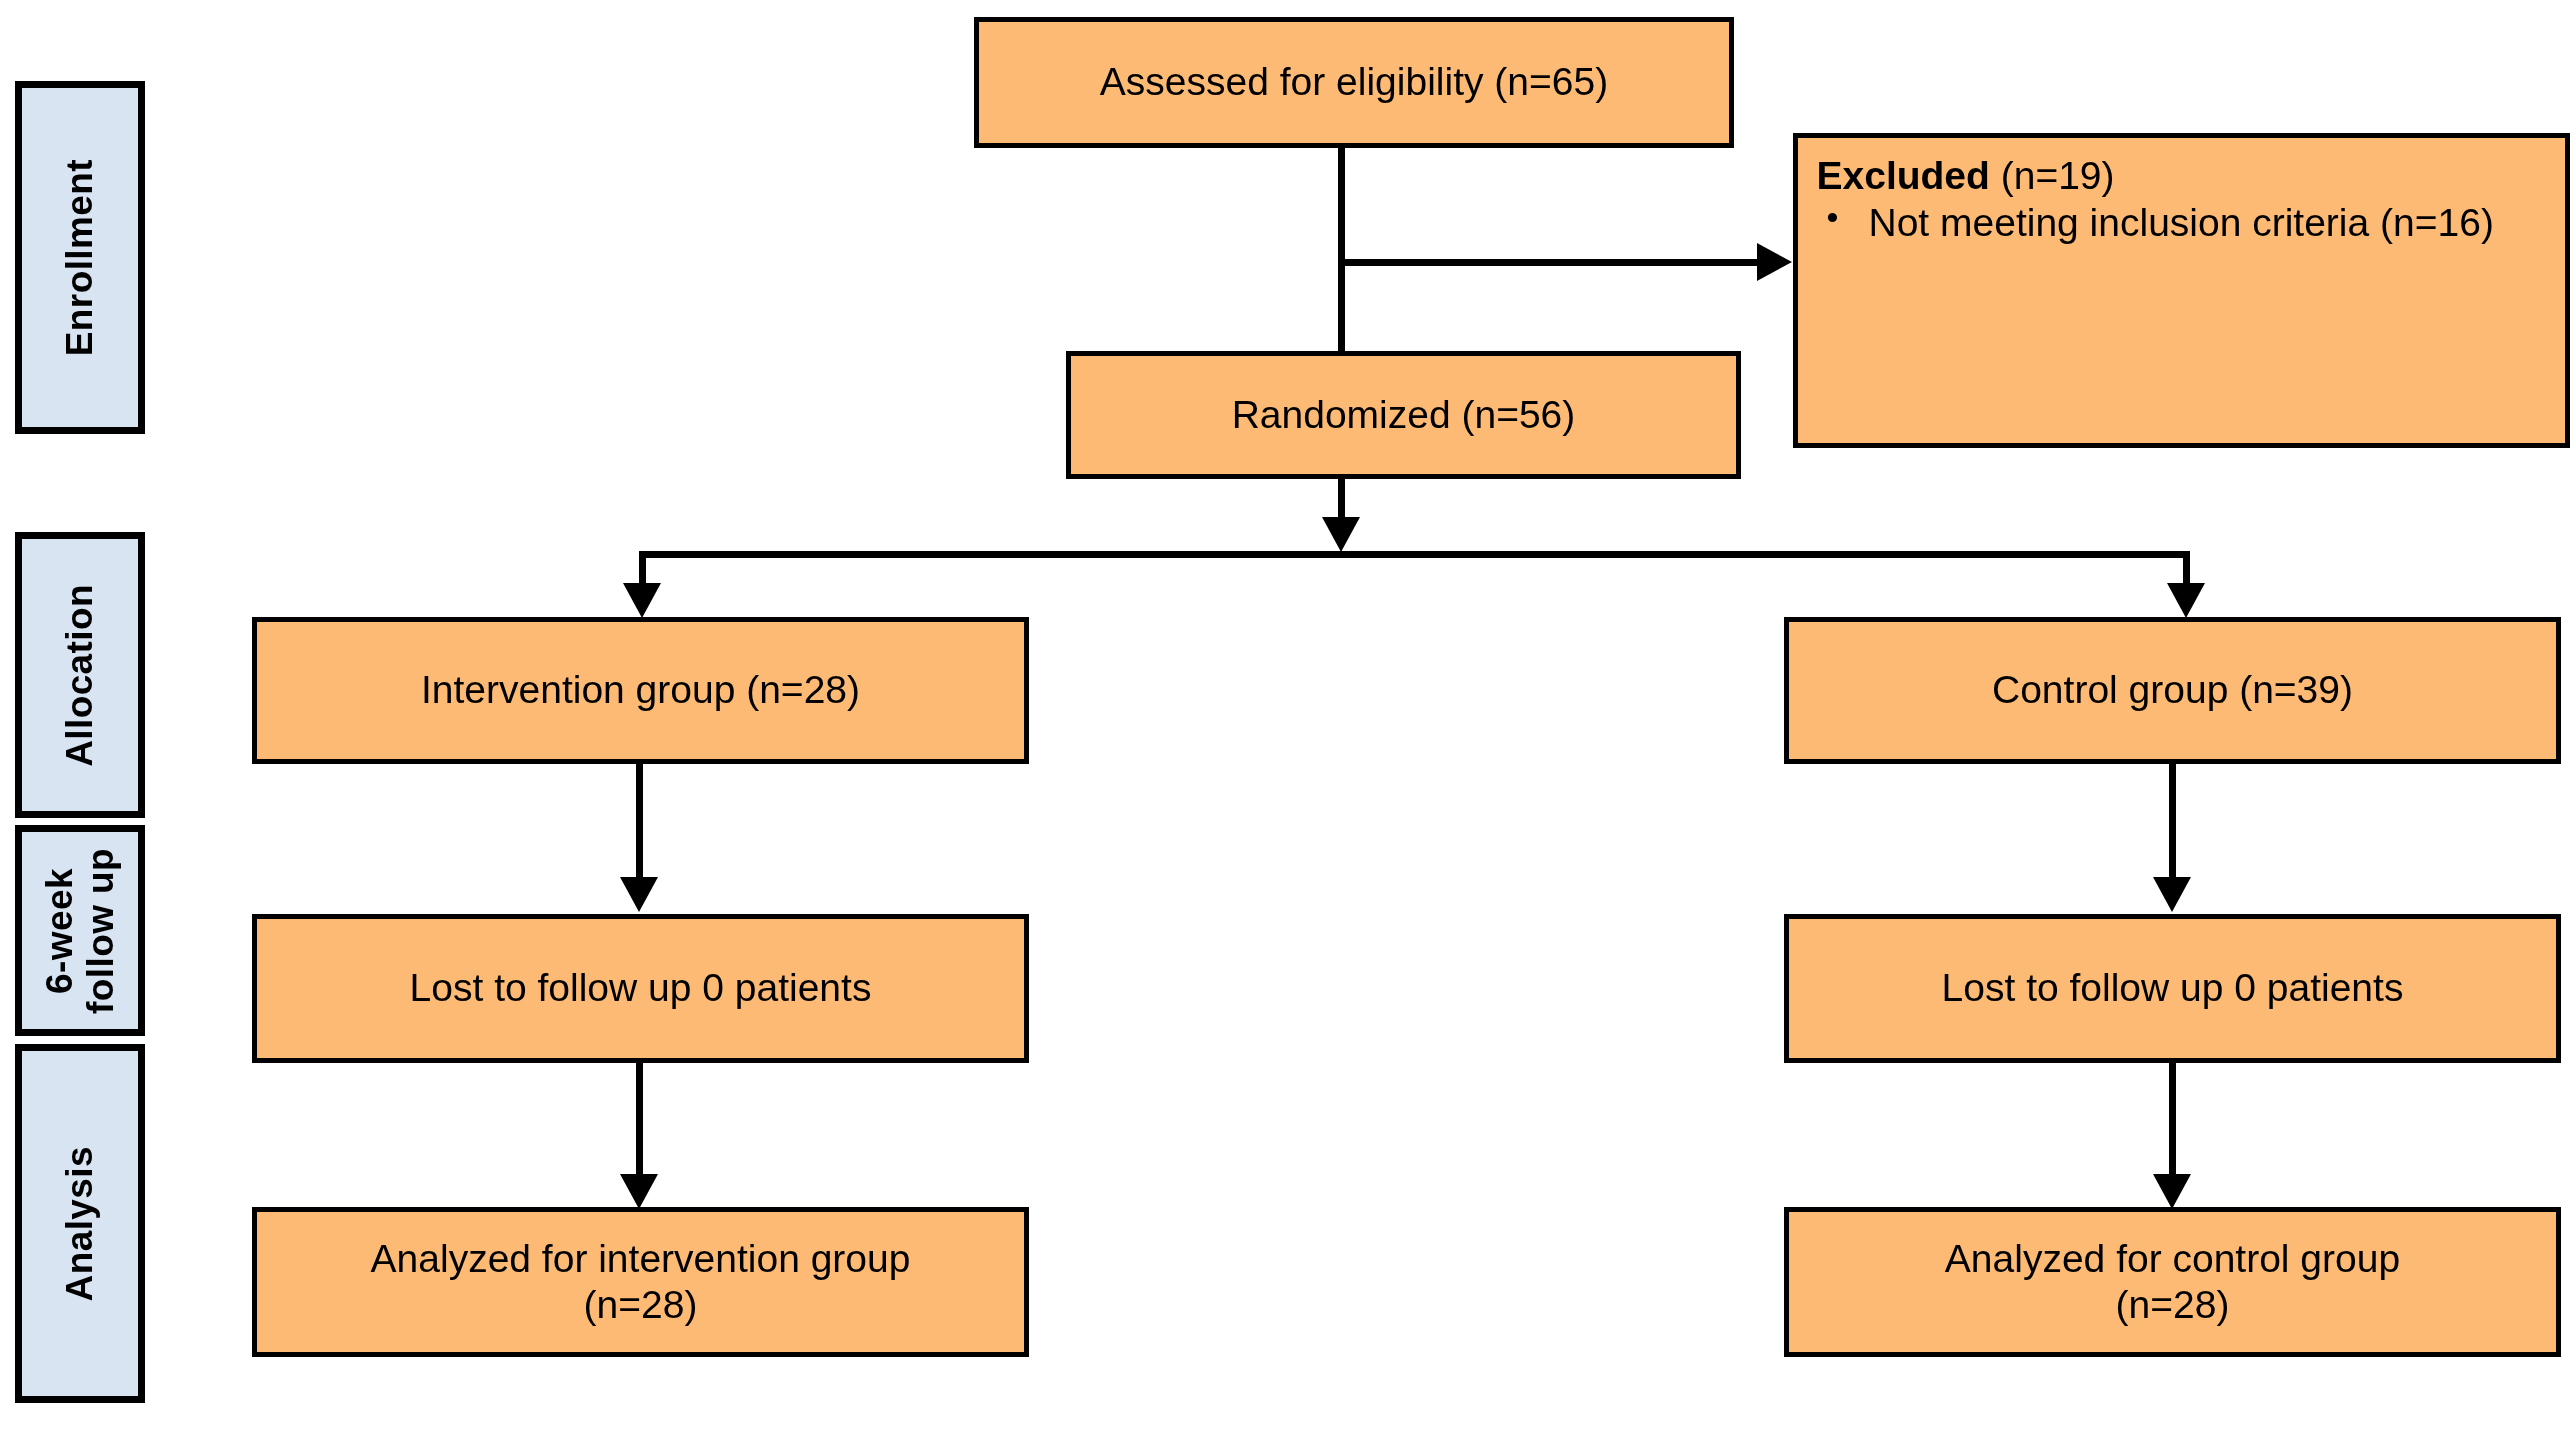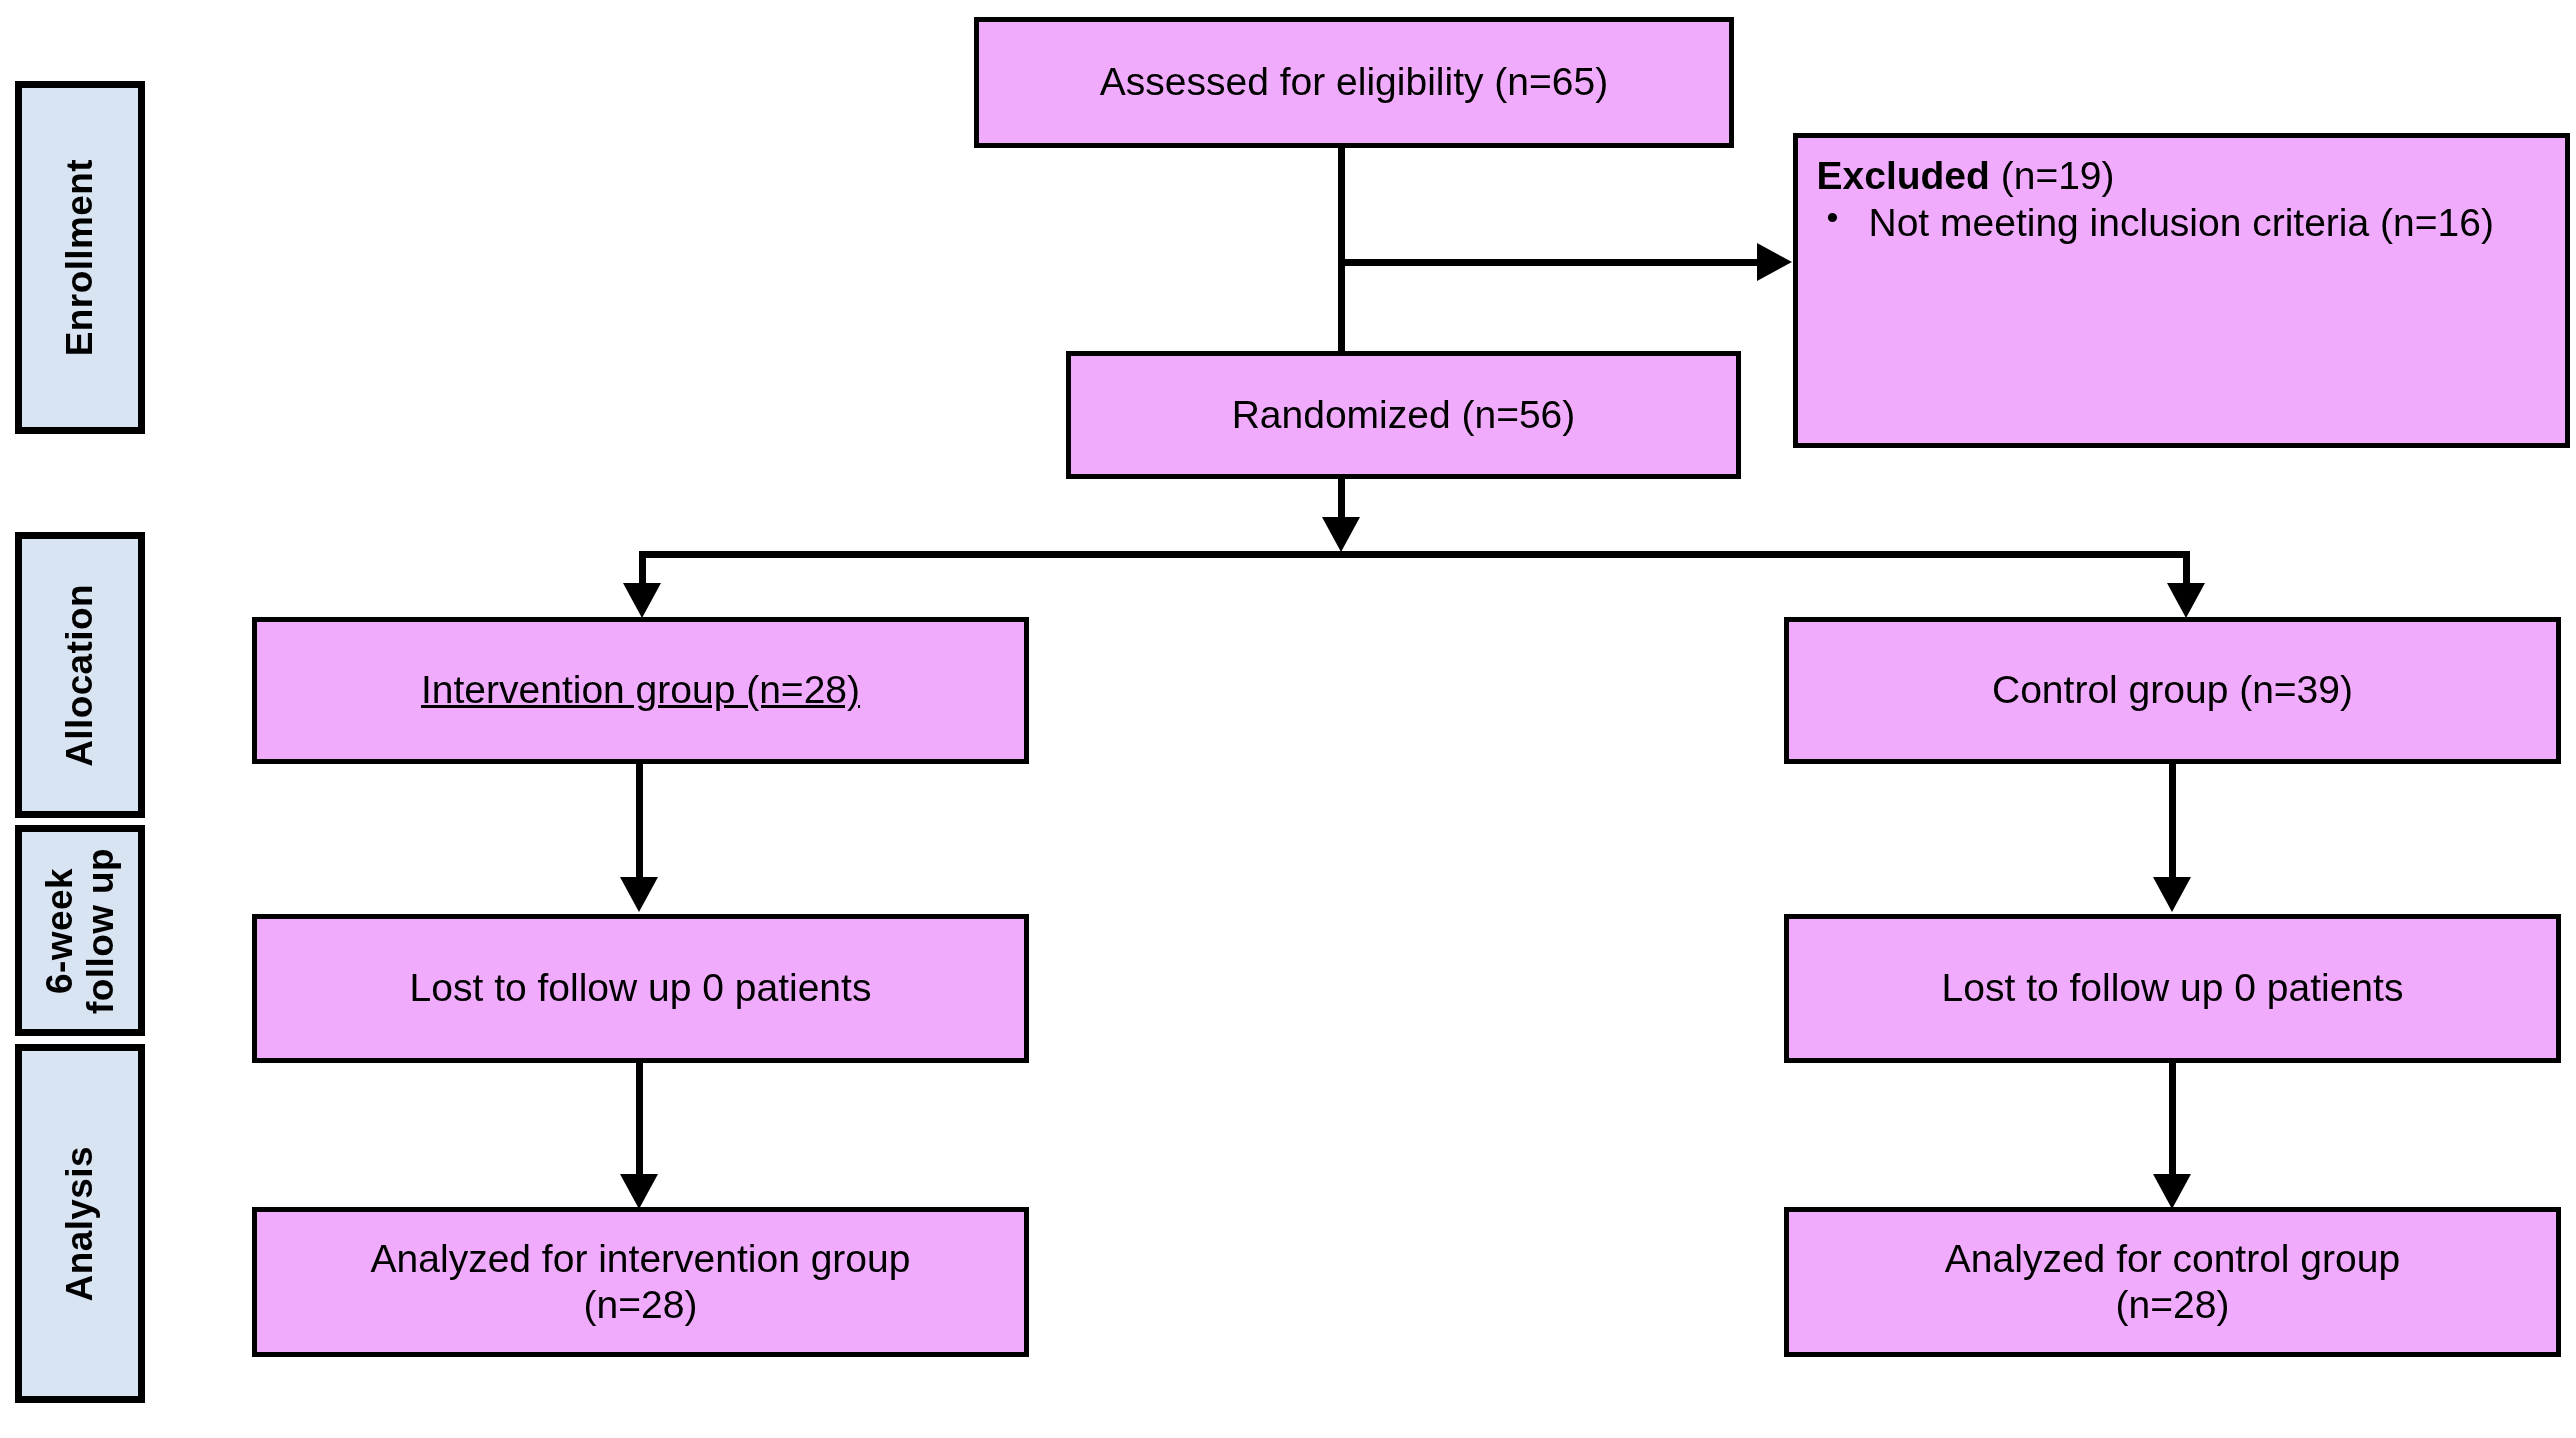--- a/index.html
+++ b/index.html
@@ -37,21 +37,21 @@
     line-height: 1.12;
     letter-spacing: 0.4px;
     text-align: center;
     white-space: pre;
   }
 
   
   .flow-box {
     position: absolute;
     box-sizing: border-box;
-    background: #f0abfc;
+    background: #fdba74;
     border: 5.9px solid #000000;
     display: flex;
     align-items: center;
     justify-content: center;
     padding: 5px 11.8px;
   }
   .flow-text {
     font-size: 39px;
     line-height: 1.18;
     text-align: center;
@@ -167,21 +167,21 @@
   <div class="arrow-down" style="left:1322px; top:517px;"></div>
 
   <div class="hline" style="left:639px; top:551px; width:1551px;"></div>
 
   <div class="vline" style="left:639px; top:551px; height:37px;"></div>
   <div class="arrow-down" style="left:623px; top:583px;"></div>
 
   <div class="vline" style="left:2183px; top:551px; height:37px;"></div>
   <div class="arrow-down" style="left:2167px; top:583px;"></div>
 
-  <div class="flow-box" style="left:252px; top:617px; width:777px; height:147px;text-decoration:underline;">
+  <div class="flow-box" style="left:252px; top:617px; width:777px; height:147px;">
     <span class="flow-text">Intervention group (n=28)</span>
   </div>
 
   <div class="flow-box" style="left:1784px; top:617px; width:777px; height:147px;">
     <span class="flow-text">Control group (n=39)</span>
   </div>
 
   <div class="vline" style="left:636px; top:764px; height:116px;"></div>
   <div class="arrow-down" style="left:620px; top:877px;"></div>
 

